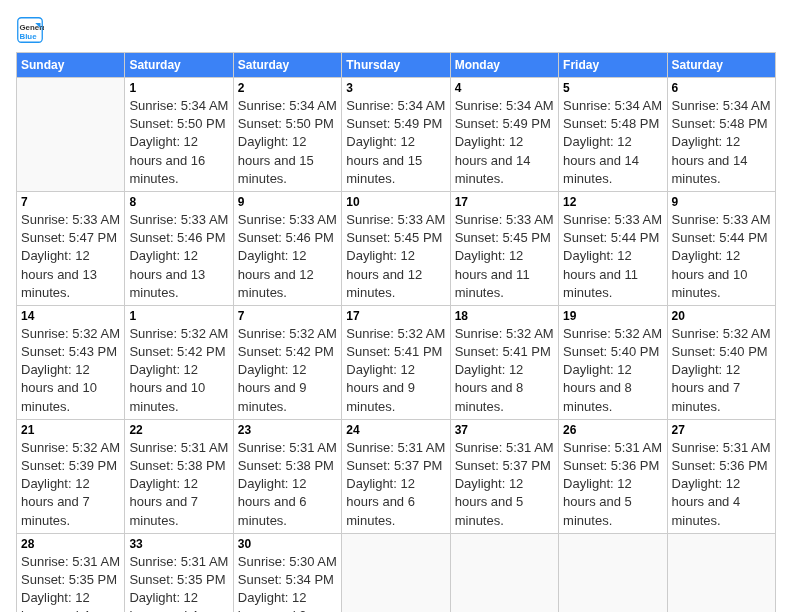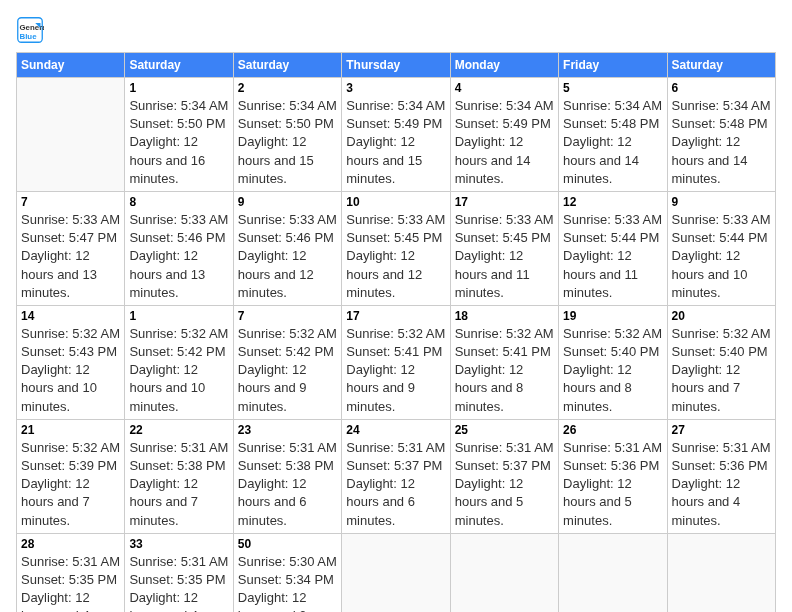--- a/index.html
+++ b/index.html
@@ -304,21 +304,21 @@
       </td>
         <td>
         <span class="day-num">24</span>
         <div class="day-info">
           Sunrise: 5:31 AM<br>
           Sunset: 5:37 PM<br>
           Daylight: 12 hours and 6 minutes.
         </div>
       </td>
         <td>
-        <span class="day-num">25</span>
+        <span class="day-num">37</span>
         <div class="day-info">
           Sunrise: 5:31 AM<br>
           Sunset: 5:37 PM<br>
           Daylight: 12 hours and 5 minutes.
         </div>
       </td>
         <td>
         <span class="day-num">26</span>
         <div class="day-info">
           Sunrise: 5:31 AM<br>
@@ -346,21 +346,21 @@
       </td>
         <td>
         <span class="day-num">33</span>
         <div class="day-info">
           Sunrise: 5:31 AM<br>
           Sunset: 5:35 PM<br>
           Daylight: 12 hours and 4 minutes.
         </div>
       </td>
         <td>
-        <span class="day-num">50</span>
+        <span class="day-num">30</span>
         <div class="day-info">
           Sunrise: 5:30 AM<br>
           Sunset: 5:34 PM<br>
           Daylight: 12 hours and 3 minutes.
         </div>
       </td>
         <td class="empty"></td>
         <td class="empty"></td>
         <td class="empty"></td>
         <td class="empty"></td>

